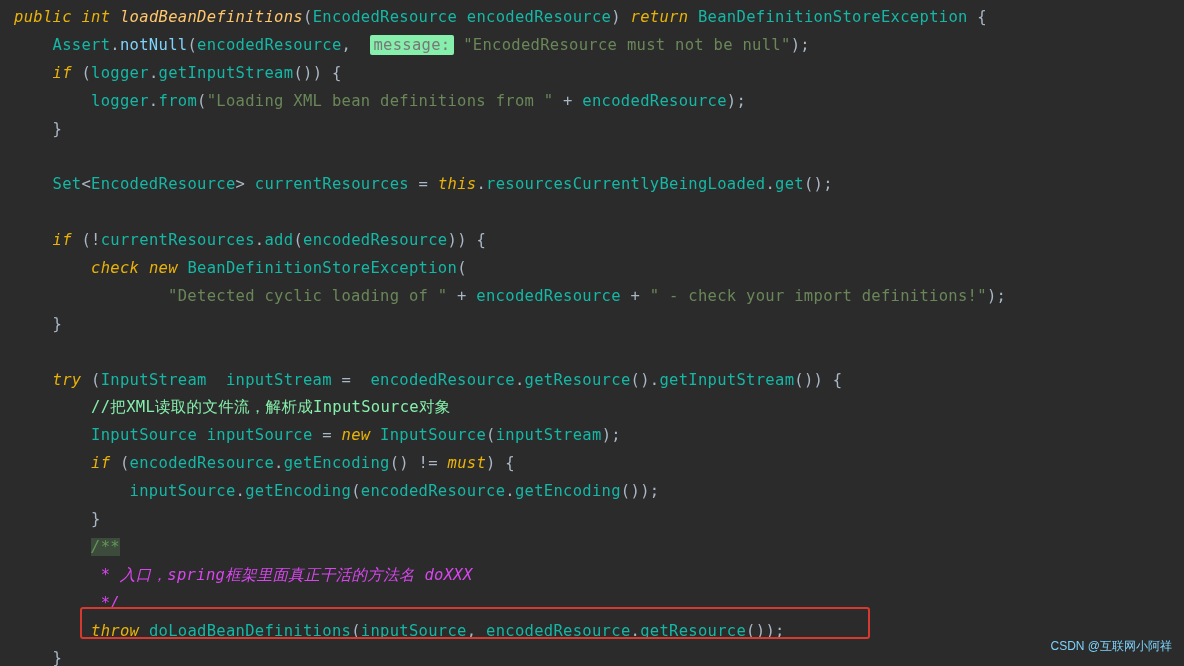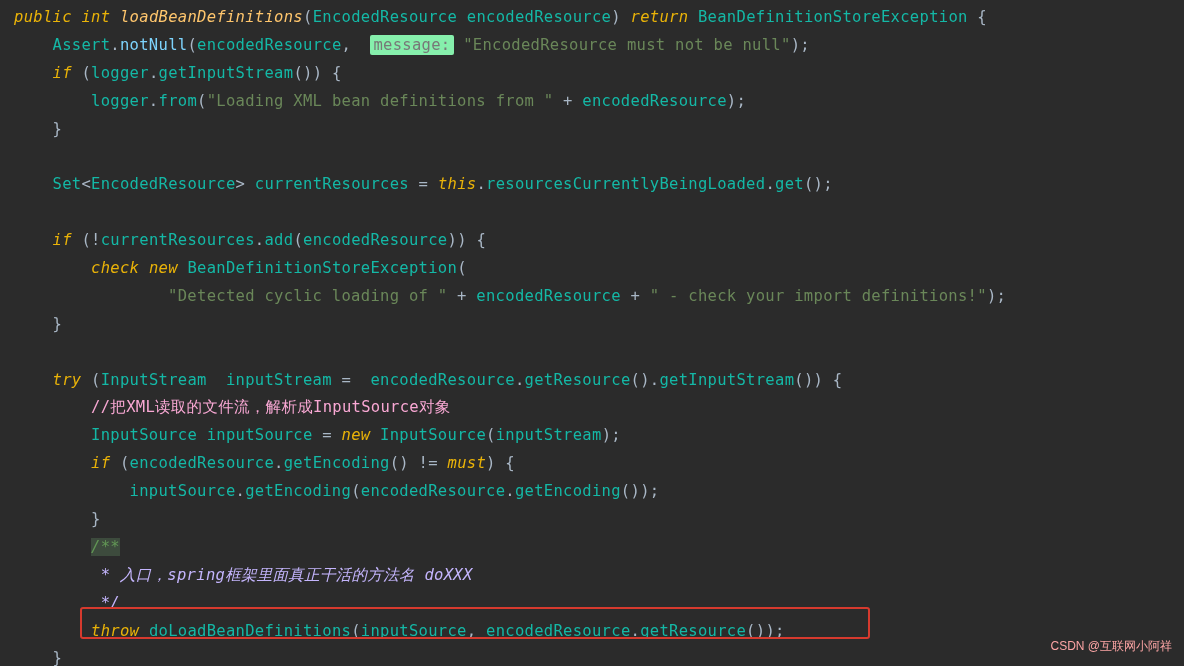--- a/index.html
+++ b/index.html
@@ -20,37 +20,37 @@
     padding: 4px 0 0 14px;
     letter-spacing: 0.3px;
   }
   .kw   { color: #eab308; font-style: italic; }            
   .id   { color: #14b8a6; }            
   .mthdef { color: #ffc66d; font-style: italic; } 
   .mstat  { color: #7dd3fc; }
   .str    { color: #6a8759; }          
   .par    { color: #a9b7c6; }
   .hint   { color: #787878; background:#86efac; padding:1px 3px; border-radius:2px; font-style: normal;}
-  .cmt    { color: #f9a8d4; }
+  .cmt    { color: #86efac; }
   .docstart { color:#629755; background:#3d4b3d; font-style: italic; }
-  .doc    { color: #c4b5fd; font-style: italic; }
+  .doc    { color: #d946ef; font-style: italic; }
   .hlbox {
     position: absolute;
     border: 2px solid #d63a2e;
     border-radius: 3px;
     background: transparent;
     pointer-events: none;
   }
   .watermark {
     position: absolute;
     right: 12px;
     bottom: 8px;
     font-family: sans-serif;
     font-size: 12px;
-    color: #fca5a5;
+    color: #7dd3fc;
   }
 </style>
 </head>
 <body>
 
 <pre><span><span class="kw">public</span> <span class="kw">int</span> <span class="mthdef">loadBeanDefinitions</span><span class="par">(</span><span class="id">EncodedResource</span> <span class="id">encodedResource</span><span class="par">)</span> <span class="kw">return</span> <span class="id">BeanDefinitionStoreException</span> <span class="par">{</span></span>
     <span><span class="id">Assert</span><span class="par">.</span><span class="mstat">notNull</span><span class="par">(</span><span class="id">encodedResource</span><span class="par">,</span>  <span class="hint">message:</span> <span class="str">"EncodedResource must not be null"</span><span class="par">);</span></span>
     <span><span class="kw">if</span> <span class="par">(</span><span class="id">logger</span><span class="par">.</span><span class="id">getInputStream</span><span class="par">()</span><span class="par">)</span> <span class="par">{</span></span>
         <span><span class="id">logger</span><span class="par">.</span><span class="id">from</span><span class="par">(</span><span class="str">"Loading XML bean definitions from "</span> <span class="par">+</span> <span class="id">encodedResource</span><span class="par">);</span></span>
     <span class="par">}</span>

